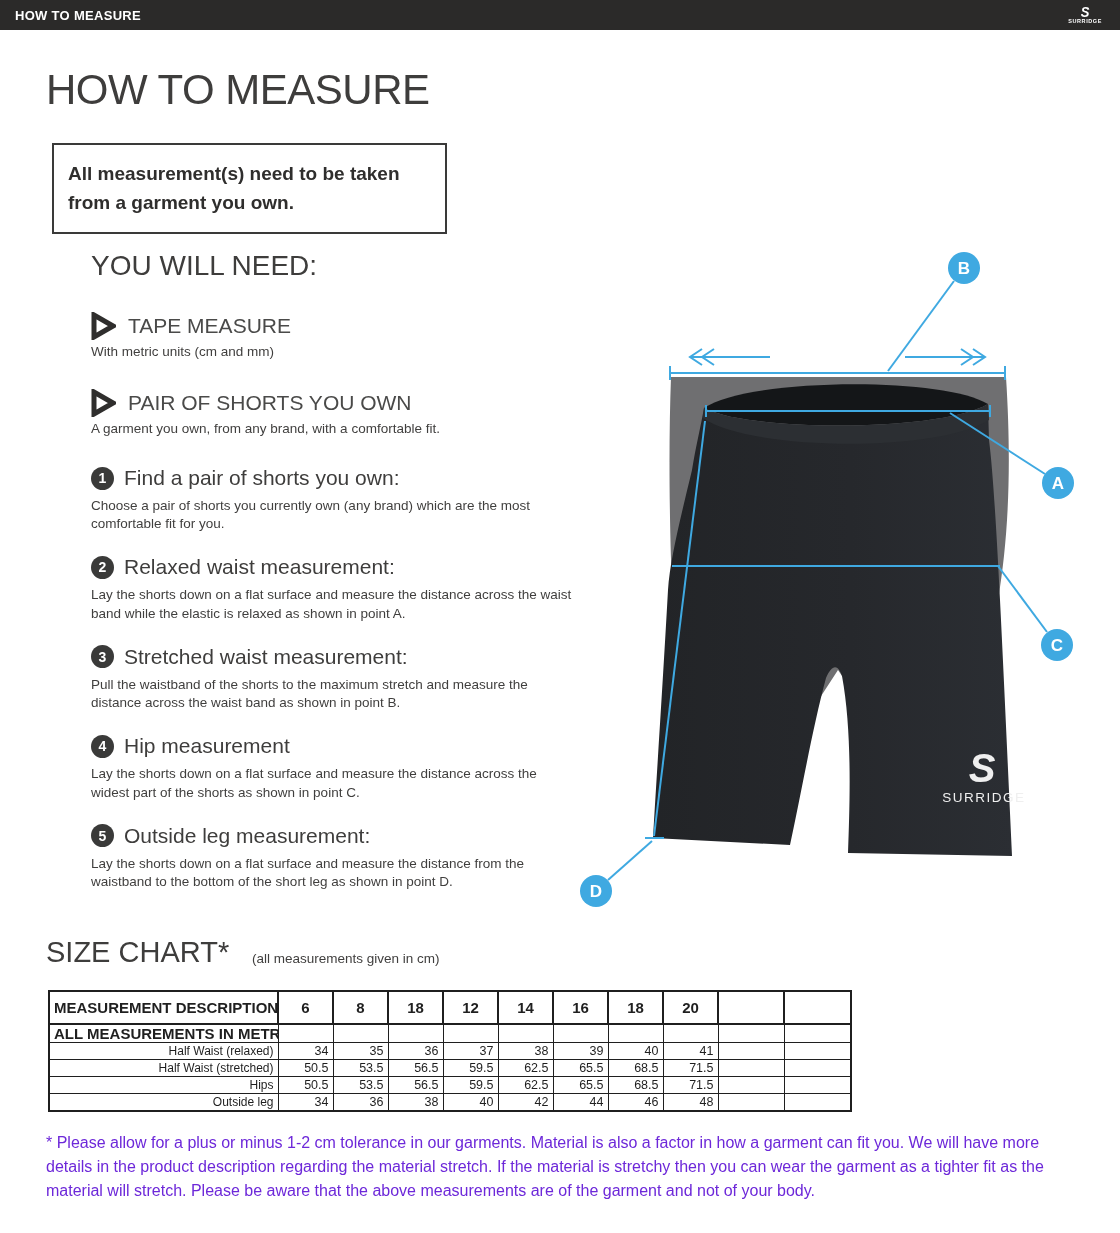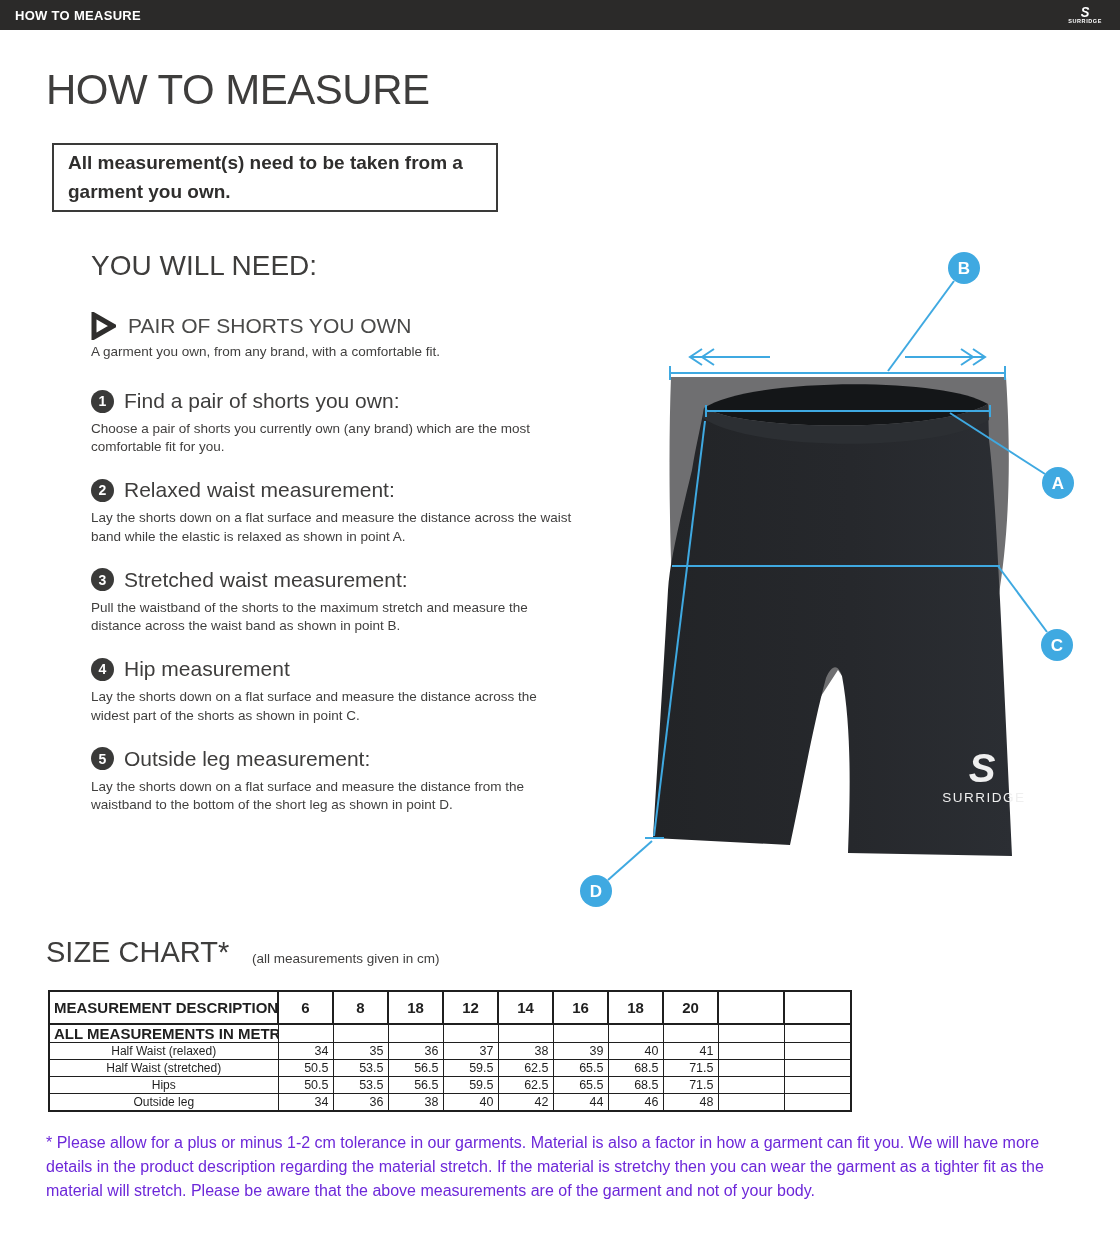--- a/index.html
+++ b/index.html
@@ -19,22 +19,22 @@
   .brand { display:flex; flex-direction:column; align-items:center; line-height:1; margin-right:6px; }
   .brand-mark { font-size:13px; font-weight:bold; font-style:italic; transform:scaleY(1.15); }
   .brand-name { font-size:5.5px; letter-spacing:.6px; font-weight:bold; margin-top:1px; }
 
   
   .page-title {
     position:absolute; top:66px; left:46px; margin:0;
     font-size:42px; font-weight:400; letter-spacing:-.5px; color:#3e3d3c;
   }
   .notice {
-    position:absolute; top:143px; left:52px; width:446px;
-    border:2px solid #3a3a39; padding:4px 14px;
+    position:absolute; top:143px; left:52px; width:395px;
+    border:2px solid #3a3a39; padding:15px 14px;
     font-size:19px; font-weight:bold; color:#2f2e2d; line-height:1.5;
   }
 
   
   .left-col { position:absolute; top:250px; left:48px; width:512px;margin-left:43px; }
   .ywn-heading { font-size:28px; font-weight:400; color:#3e3d3c; margin:0 0 30px 0; }
   .need-item { margin-bottom:30px; }
   .need-head { display:flex; align-items:center; gap:12px; }
   .need-title { font-size:21px; color:#4a4a49; }
   .need-sub { font-size:13.5px; color:#403f3e; margin-top:4px; }
@@ -61,21 +61,21 @@
     position:absolute; top:990px; left:48px; width:802px;
     border-collapse:collapse; table-layout:fixed; border:2px solid #1f1f1f;
     color:#1f1f1f;
   }
   table.size th, table.size td { border:1px solid #1f1f1f; padding:0 4px; overflow:hidden; white-space:nowrap; }
   table.size th { border:2px solid #1f1f1f; height:33px; font-size:15px; }
   th.desc { text-align:right; padding-left:6px; }
   th.sizecol { text-align:center; }
   td.metric { font-size:15px; font-weight:bold; height:18px; }
   tr.data td { height:17px; font-size:12px; }
-  tr.data td.label { text-align:center; }
+  tr.data td.label { text-align:right; }
   tr.data td.val { text-align:right; font-size:12.5px; }
 
   
   .footnote {
     position:absolute; top:1131px; left:46px; width:1042px;
     font-size:16px; color:#6d28d9; line-height:1.5;
   }
 </style>
 </head>
 <body>
@@ -88,20 +88,29 @@
   </span>
 </header>
 
 <h1 class="page-title">HOW TO MEASURE</h1>
 <div class="notice">All measurement(s) need to be taken from a garment you own.</div>
 
 <div class="left-col">
 
   <h2 class="ywn-heading">YOU WILL NEED:</h2>
 
+  <div class="need-item">
+    <div class="need-head">
+      <svg class="tri-icon" width="25" height="28" viewBox="0 0 25 28">
+        <polygon points="3,3 3,25 22,14" fill="#ffffff" stroke="#2f2e2d" stroke-width="5" stroke-linejoin="miter"></polygon>
+      </svg>
+      <span class="need-title">TAPE MEASURE</span>
+    </div>
+    <div class="need-sub">With metric units (cm and mm)</div>
+  </div>
 
   <div class="need-item">
     <div class="need-head">
       <svg class="tri-icon" width="25" height="28" viewBox="0 0 25 28">
         <polygon points="3,3 3,25 22,14" fill="#ffffff" stroke="#2f2e2d" stroke-width="5" stroke-linejoin="miter"></polygon>
       </svg>
       <span class="need-title">PAIR OF SHORTS YOU OWN</span>
     </div>
     <div class="need-sub">A garment you own, from any brand, with a comfortable fit.</div>
   </div>

